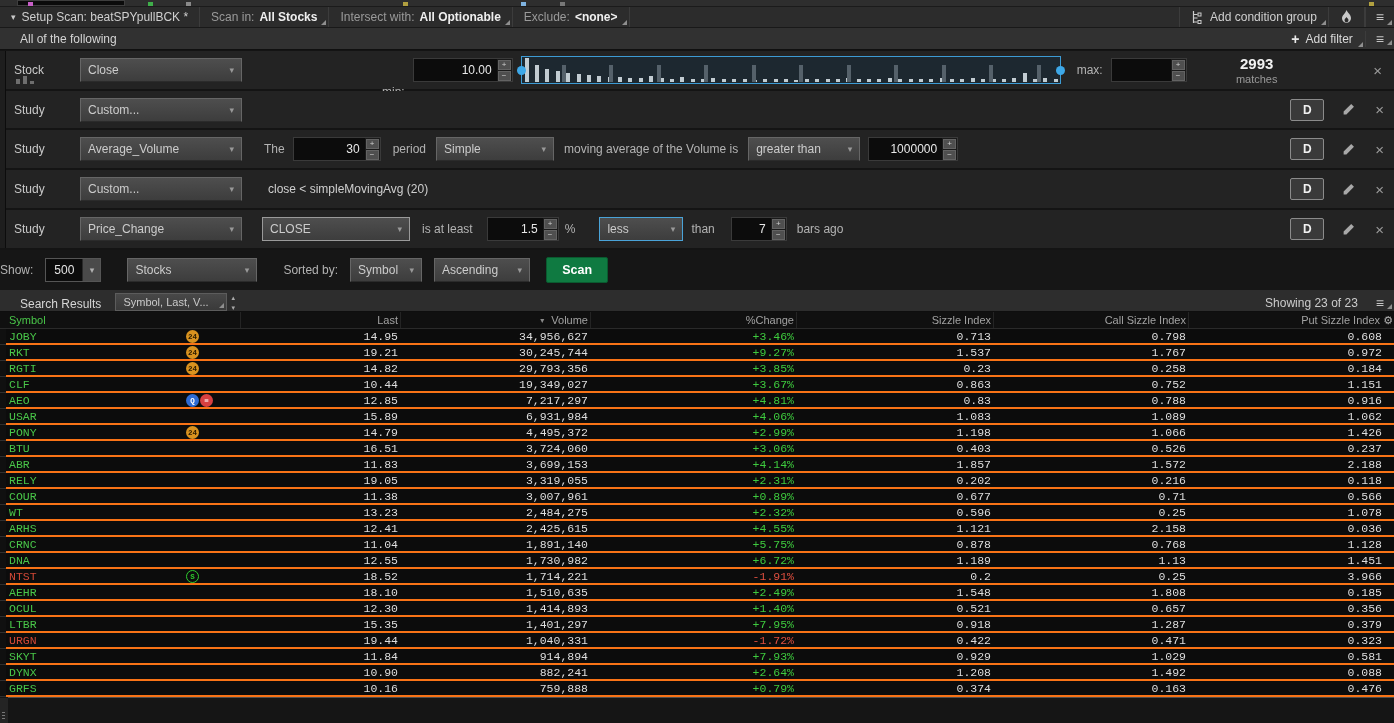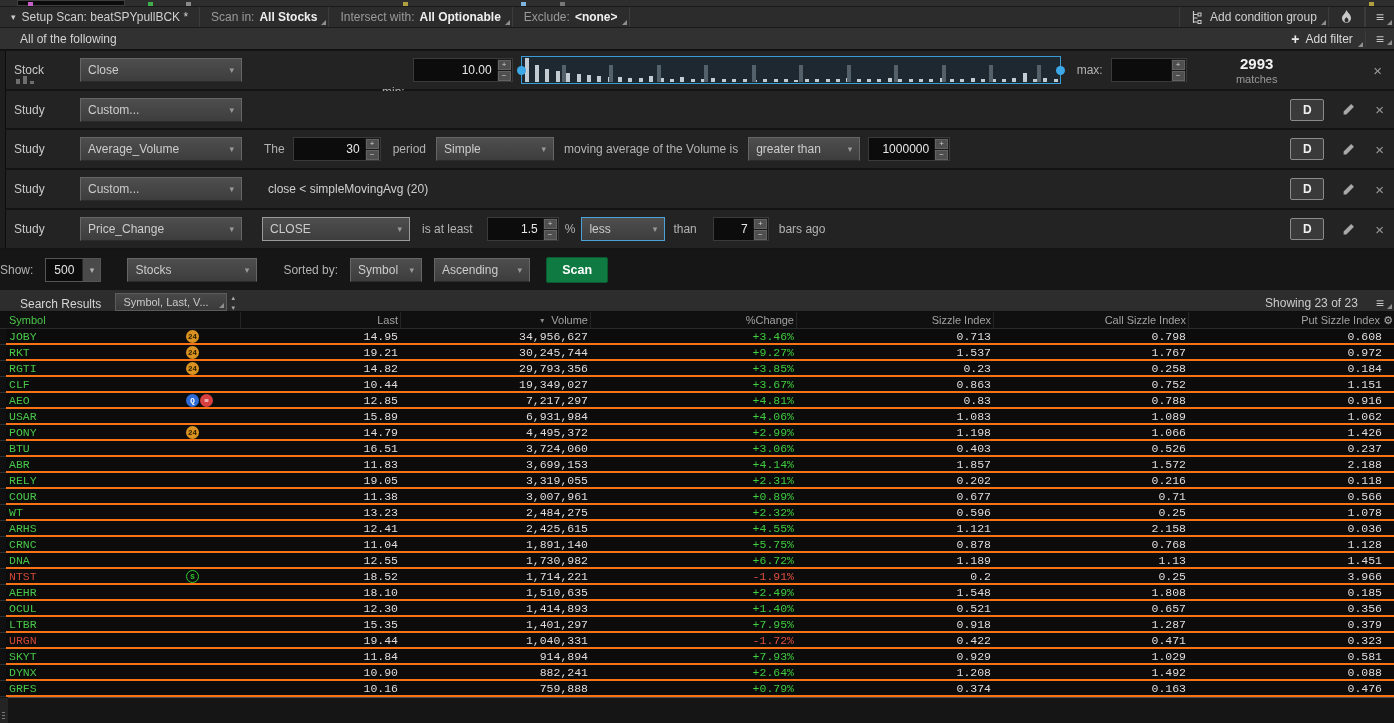--- a/index.html
+++ b/index.html
@@ -329,21 +329,21 @@
     <span class="flabel" style="margin-left:12px;">period</span>
     <div class="dd dd-118" style="margin-left:10px;">
       <span>Simple</span>
       <span class="arrow">▾</span>
     </div>
     <span class="flabel" style="margin-left:10px;">moving average of the Volume is</span>
     <div class="dd dd-112" style="margin-left:10px;">
       <span>greater than</span>
       <span class="arrow">▾</span>
     </div>
-    <div class="numin" style="width:82px;margin-left:8px;">
+    <div class="numin" style="width:90px;margin-left:8px;">
       <div class="nval">1000000</div>
       <div class="sp">
           <div>+</div>
           <div>−</div>
         </div>
     </div>
     <div class="row-tools">
       <div class="dbtn">D</div>
       <span class="pencil">
         <svg width="13" height="13" viewBox="0 0 16 16">
@@ -384,21 +384,21 @@
     </div>
     <span class="flabel" style="margin-left:12px;">is at least</span>
     <div class="numin" style="width:72px;margin-left:14px;">
       <div class="nval">1.5</div>
       <div class="sp">
           <div>+</div>
           <div>−</div>
         </div>
     </div>
     <span class="flabel" style="margin-left:6px;">%</span>
-    <div class="dd dd-84 focus-blue" style="margin-left:6px;">
+    <div class="dd dd-84 focus-blue" style="margin-left:24px;">
       <span>less</span>
       <span class="arrow">▾</span>
     </div>
     <span class="flabel" style="margin-left:8px;">than</span>
     <div class="numin" style="width:56px;margin-left:16px;">
       <div class="nval">7</div>
       <div class="sp">
           <div>+</div>
           <div>−</div>
         </div>

